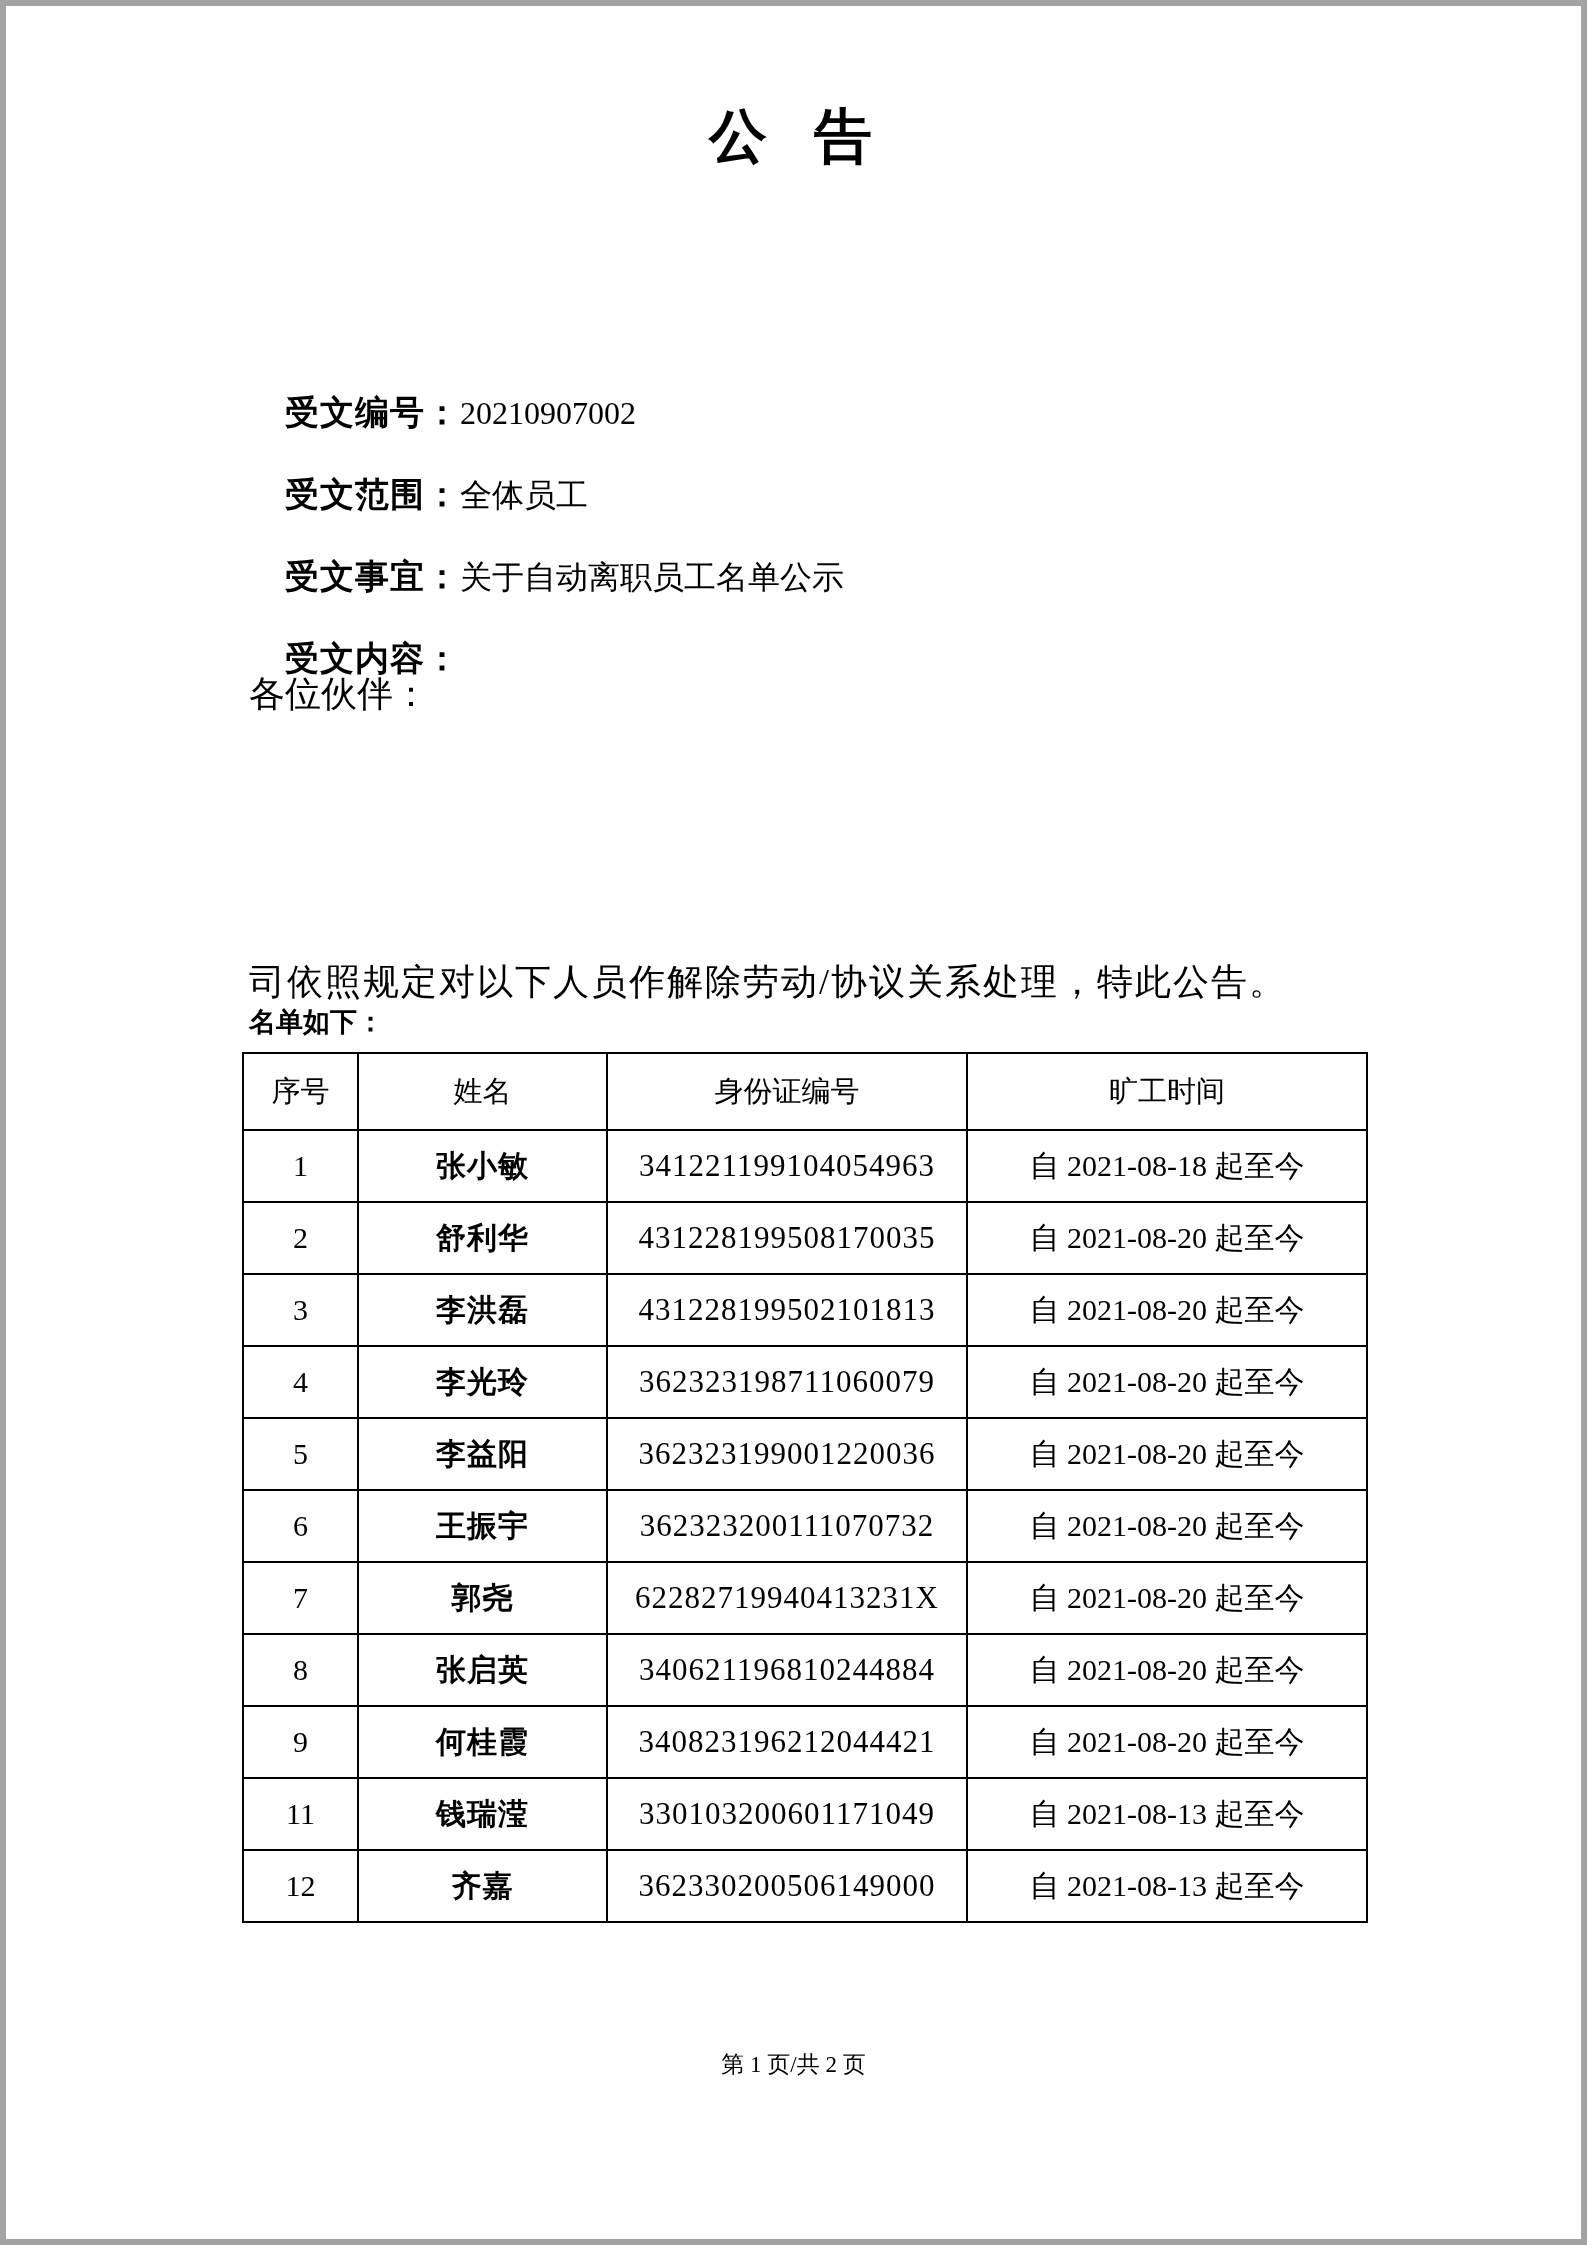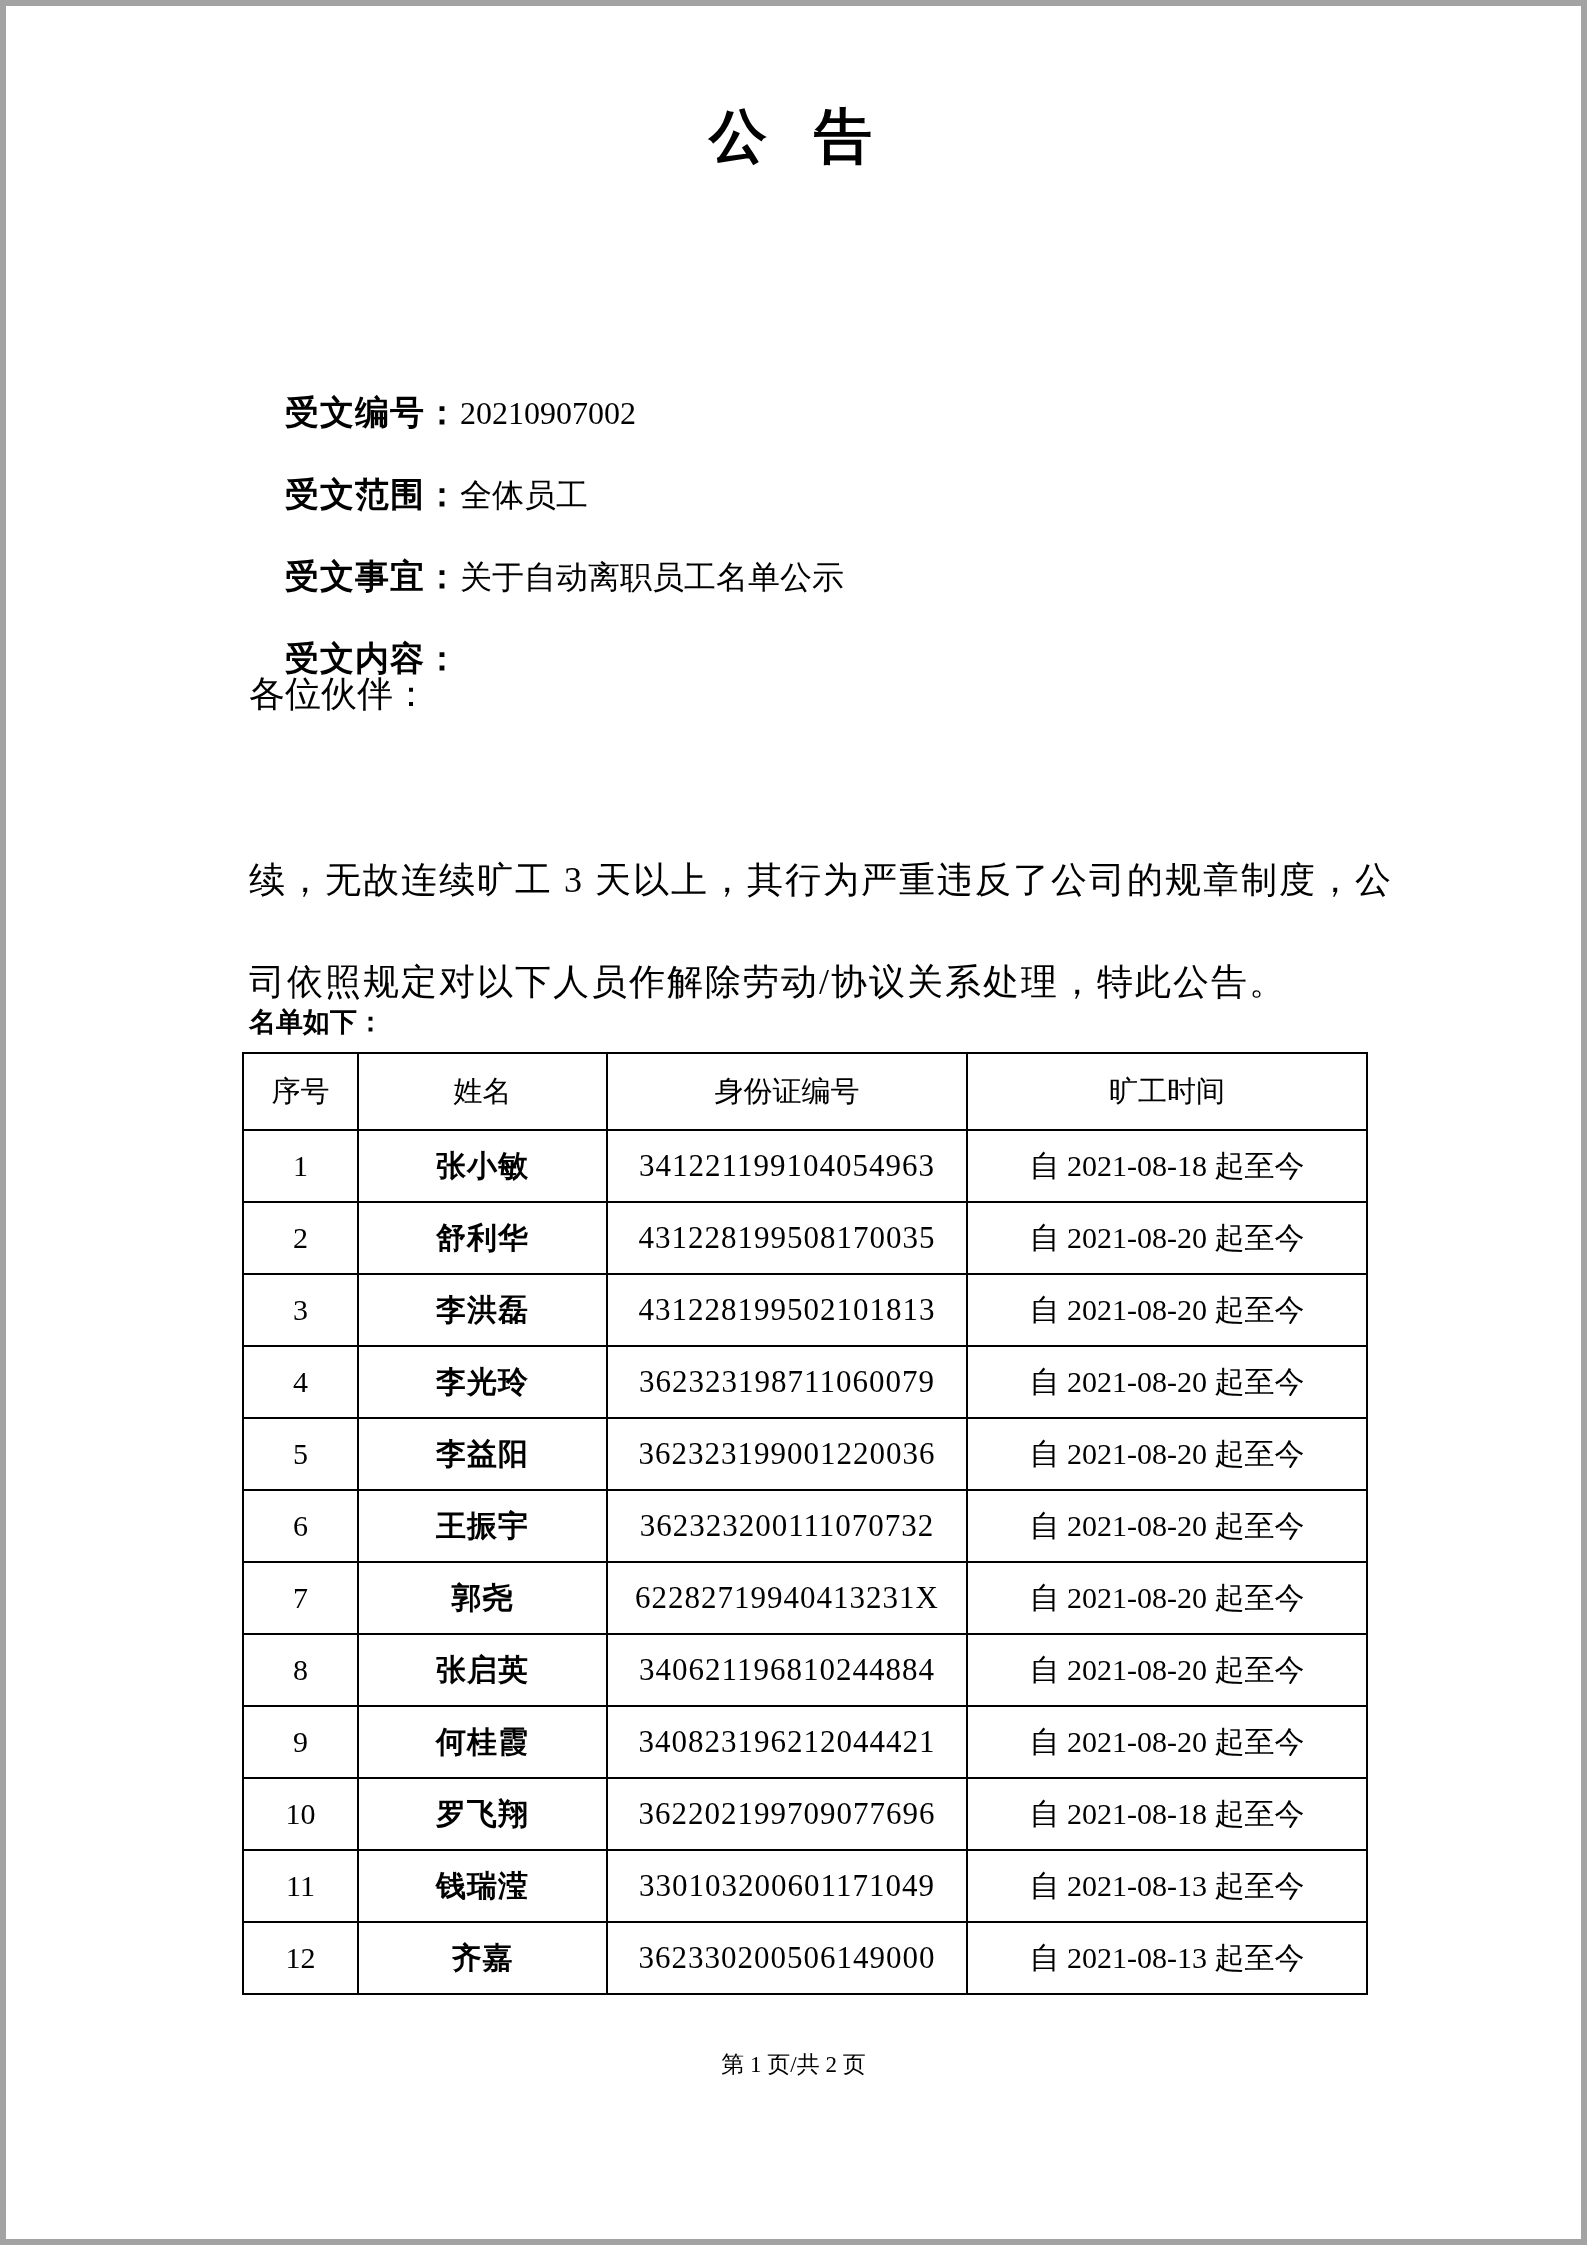--- a/index.html
+++ b/index.html
@@ -137,21 +137,20 @@
   </div>
   <div class="meta-line" style="top:506px">
     <span class="label">受文事宜：</span><span class="value">关于自动离职员工名单公示</span>
   </div>
   <div class="meta-line" style="top:588px">
     <span class="label">受文内容：</span><span class="value"></span>
   </div>
 
   <div class="greeting">各位伙伴：</div>
 
-  <div class="body-line" style="top:850px">续，无故连续旷工 3 天以上，其行为严重违反了公司的规章制度，公</div>
   <div class="body-line" style="top:952px">司依照规定对以下人员作解除劳动/协议关系处理，特此公告。</div>
 
   <div class="list-intro">名单如下：</div>
 
   <table class="roster">
     <colgroup>
       <col style="width:115px">
       <col style="width:249px">
       <col style="width:360px">
       <col style="width:400px">
@@ -213,26 +212,20 @@
         <td class="col-id">340621196810244884</td>
         <td class="col-period">自 2021-08-20 起至今</td>
       </tr>
       <tr>
         <td class="col-no">9</td>
         <td class="col-name">何桂霞</td>
         <td class="col-id">340823196212044421</td>
         <td class="col-period">自 2021-08-20 起至今</td>
       </tr>
       <tr>
-        <td class="col-no">10</td>
-        <td class="col-name">罗飞翔</td>
-        <td class="col-id">362202199709077696</td>
-        <td class="col-period">自 2021-08-18 起至今</td>
-      </tr>
-      <tr>
         <td class="col-no">11</td>
         <td class="col-name">钱瑞滢</td>
         <td class="col-id">330103200601171049</td>
         <td class="col-period">自 2021-08-13 起至今</td>
       </tr>
       <tr>
         <td class="col-no">12</td>
         <td class="col-name">齐嘉</td>
         <td class="col-id">362330200506149000</td>
         <td class="col-period">自 2021-08-13 起至今</td>

